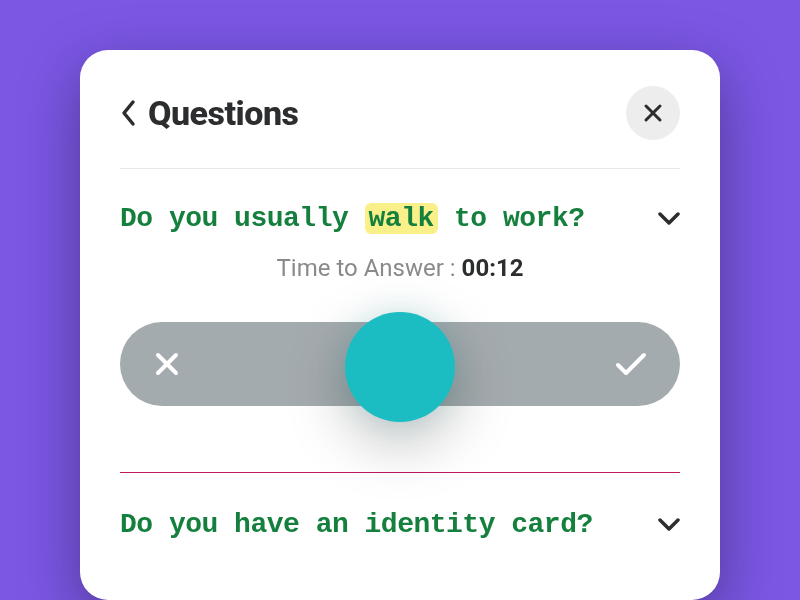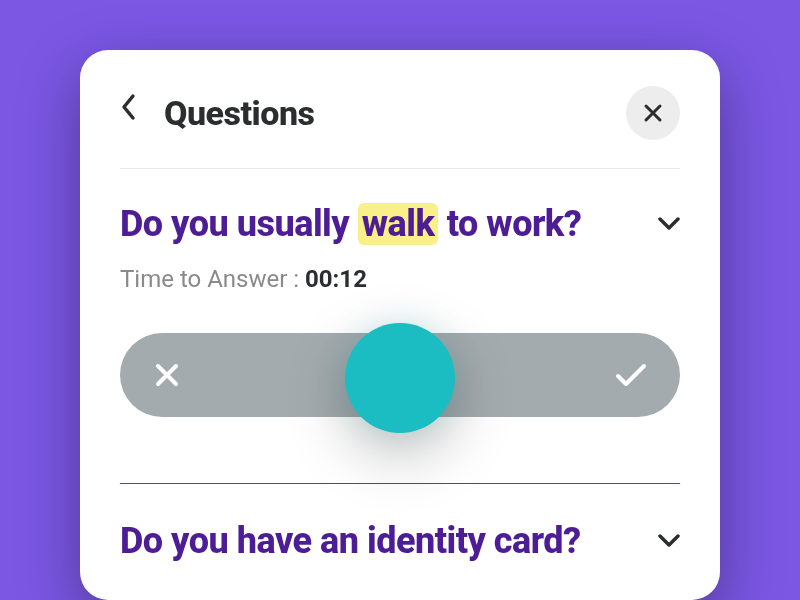--- a/index.html
+++ b/index.html
@@ -22,21 +22,22 @@
     }
     .header {
       display: flex;
       justify-content: space-between;
       align-items: center;
       padding-bottom: 28px;
       border-bottom: 1px solid #e8e8e8;
     }
     .header-left {
       display: flex;
-      gap: 26px;
+      align-items: center;
+      gap: 10px;
     }
     .back-chevron {
       width: 18px;
       height: 28px;
       cursor: pointer;
     }
     .title {
       font-size: 34px;
       font-weight: 800;
       color: #2b2d2f;
@@ -54,40 +55,42 @@
     }
     .question-block {
       padding-top: 34px;
     }
     .question-row {
       display: flex;
       justify-content: space-between;
       align-items: center;
     }
     .question-text {
-      font-size: 36px;
+      font-size: 28px;
       font-weight: 800;
-      color: #4c1d95;
+      color: #15803d;
       letter-spacing: -0.5px;
+      font-family: Liberation Mono, monospace;
     }
     .highlight {
       background: #faf089;
       padding: 0 4px;
       border-radius: 6px;
     }
     .expand-chevron {
       width: 22px;
       height: 14px;
       cursor: pointer;
     }
     .time-row {
       margin-top: 20px;
       font-size: 24px;
       color: #8a8a8a;
       font-weight: 400;
+      text-align: center;
     }
     .time-value {
       font-weight: 700;
       color: #2b2d2f;
     }
     .slider-wrap {
       margin-top: 40px;
       position: relative;
       height: 90px;
     }

